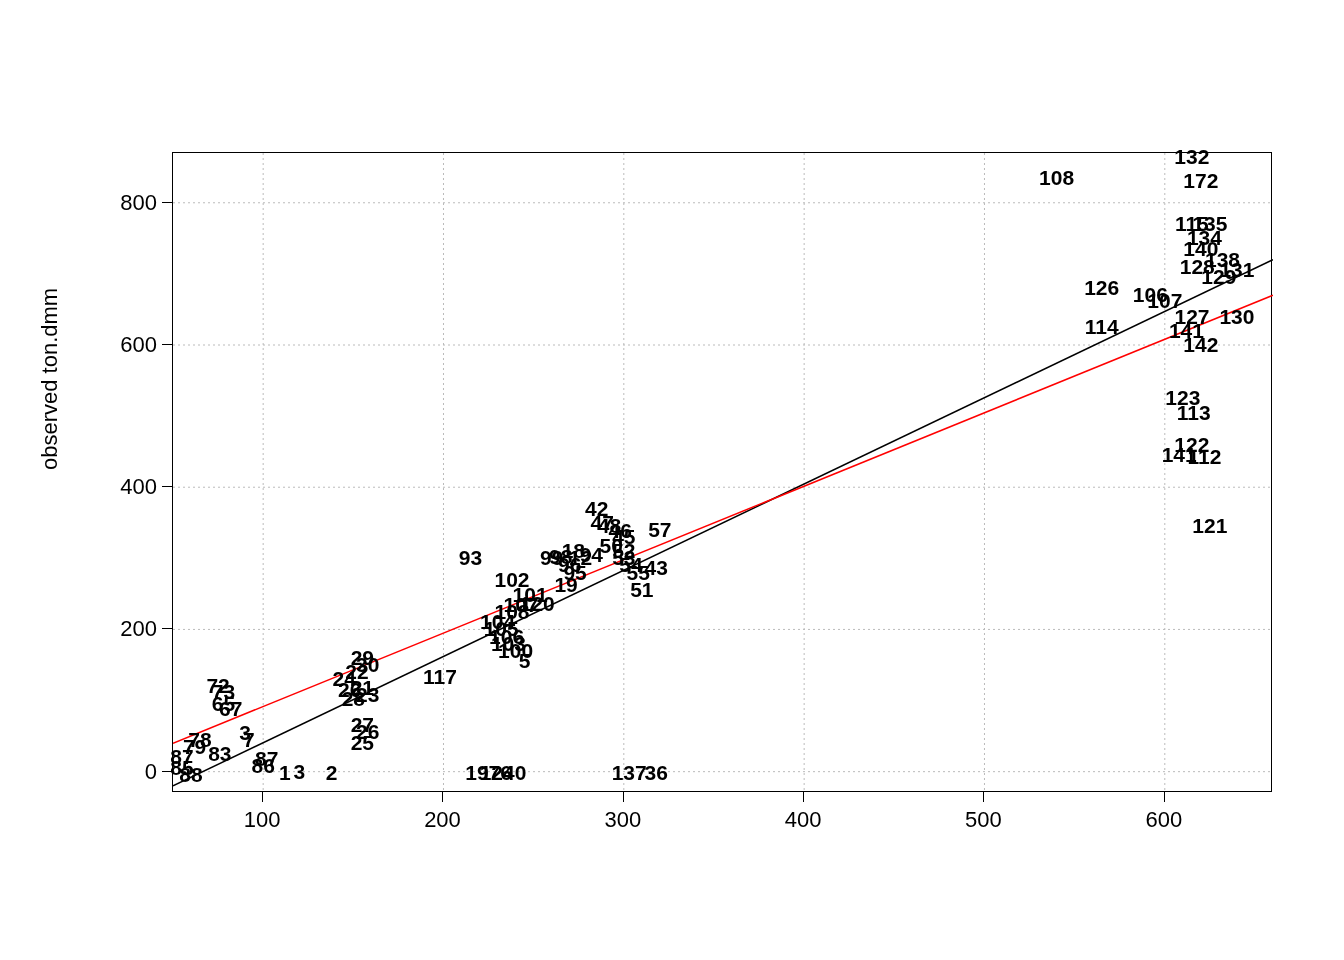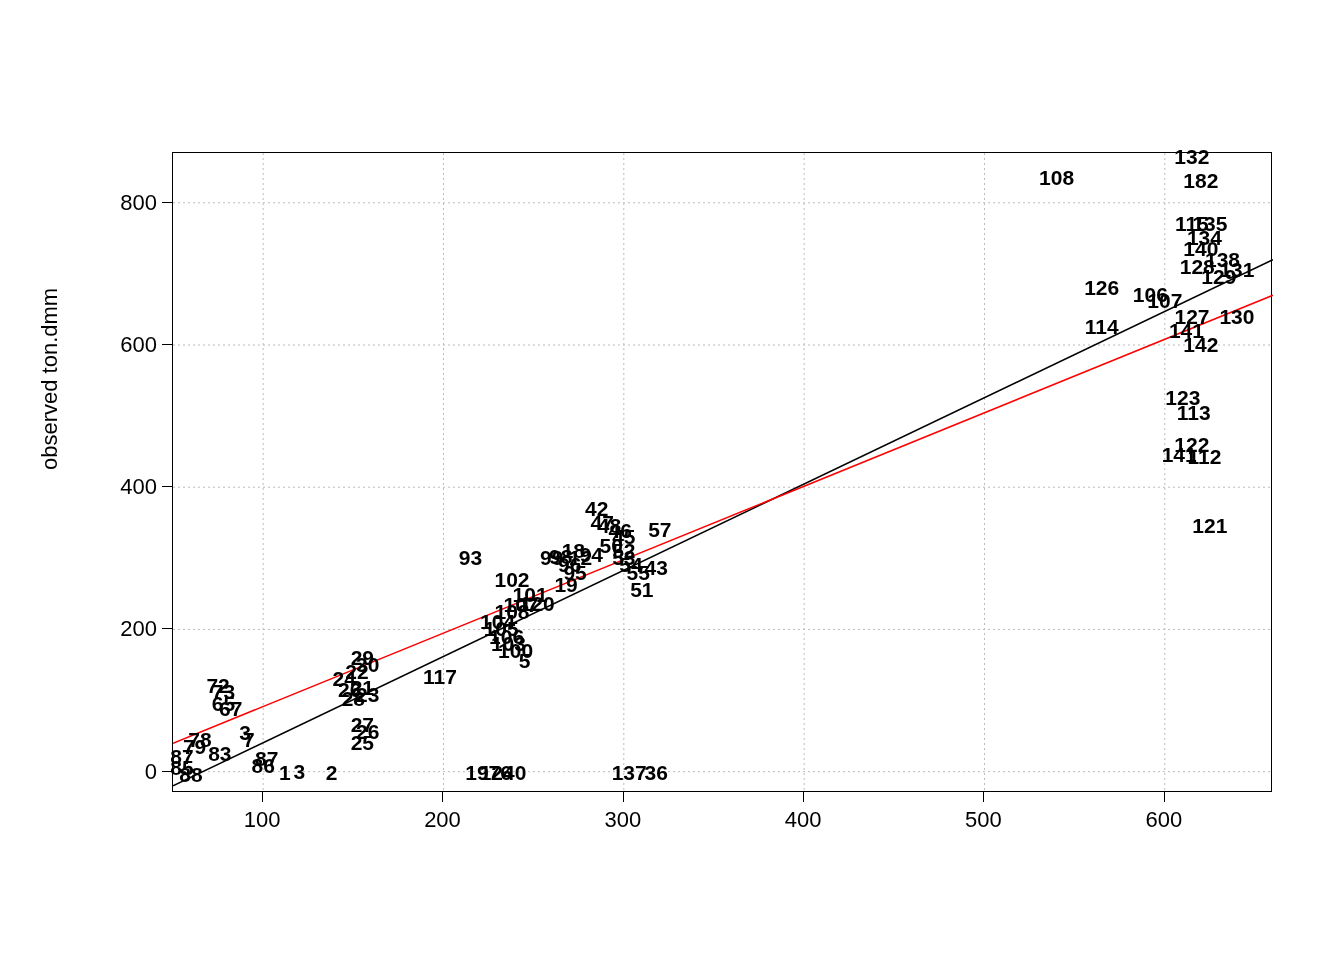--- a/index.html
+++ b/index.html
@@ -105,21 +105,21 @@
         <div class="pt" style="left: 483.279px; top: 415.289px;">43</div>
         <div class="pt" style="left: 468.852px; top: 437.333px;">51</div>
         <div class="pt" style="left: 456.23px; top: 620.089px;">137</div>
         <div class="pt" style="left: 483.279px; top: 620.089px;">36</div>
         <div class="pt" style="left: 883.607px; top: 24.8889px;">108</div>
         <div class="pt" style="left: 928.689px; top: 135.111px;">126</div>
         <div class="pt" style="left: 928.689px; top: 174.222px;">114</div>
         <div class="pt" style="left: 977.377px; top: 142.222px;">106</div>
         <div class="pt" style="left: 991.803px; top: 147.911px;">107</div>
         <div class="pt" style="left: 1018.85px; top: 3.55556px;">132</div>
-        <div class="pt" style="left: 1027.87px; top: 28.4444px;">182</div>
+        <div class="pt" style="left: 1027.87px; top: 28.4444px;">172</div>
         <div class="pt" style="left: 1018.85px; top: 71.1111px;">115</div>
         <div class="pt" style="left: 1036.89px; top: 71.1111px;">135</div>
         <div class="pt" style="left: 1031.48px; top: 85.3333px;">134</div>
         <div class="pt" style="left: 1027.87px; top: 96px;">140</div>
         <div class="pt" style="left: 1049.51px; top: 106.667px;">138</div>
         <div class="pt" style="left: 1024.26px; top: 113.778px;">128</div>
         <div class="pt" style="left: 1063.93px; top: 117.333px;">131</div>
         <div class="pt" style="left: 1045.9px; top: 124.444px;">129</div>
         <div class="pt" style="left: 1019px; top: 163.556px;">127</div>
         <div class="pt" style="left: 1063.93px; top: 163.556px;">130</div>

